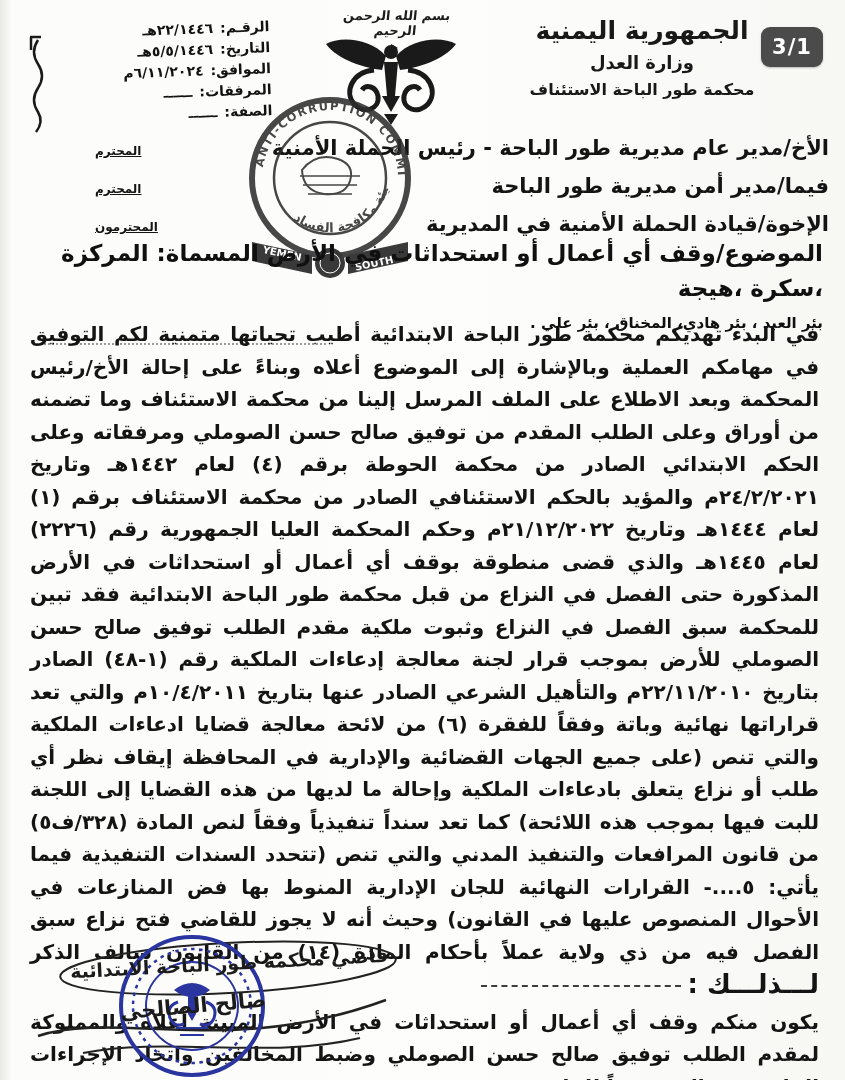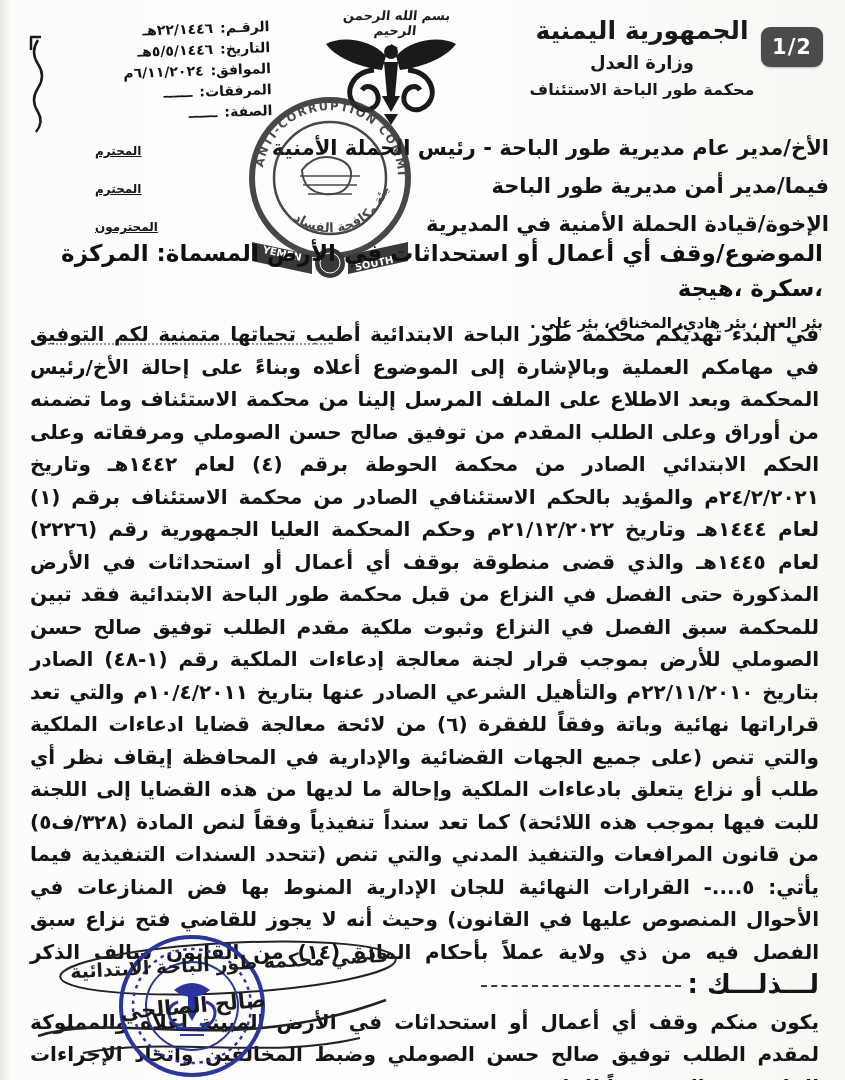--- a/index.html
+++ b/index.html
@@ -71,21 +71,21 @@
     font-size:21px;font-weight:bold;color:#1b1b1b;transform:rotate(-5deg);letter-spacing:2px;
   }
   .court-seal{position:absolute;top:-6px;left:84px;}
   .flourish{position:absolute;top:0;left:0;}
 </style>
 </head>
 <body>
 
 <div class="sheet">
 
-  <div class="badge">1/2</div>
+  <div class="badge">3/1</div>
 
   <div class="letterhead">
     <div class="country">الجمهورية اليمنية</div>
     <div class="ministry">وزارة العدل</div>
     <div class="court">محكمة طور الباحة الاستئناف</div>
   </div>
 
   <div class="bismillah">بسم الله الرحمن الرحيم</div>
   <svg class="eagle" width="138" height="104" viewBox="0 0 138 104">
     <path d="M64,30 C48,12 18,10 4,18 C16,34 42,42 60,44 Z" fill="#1a1a1a"></path>

